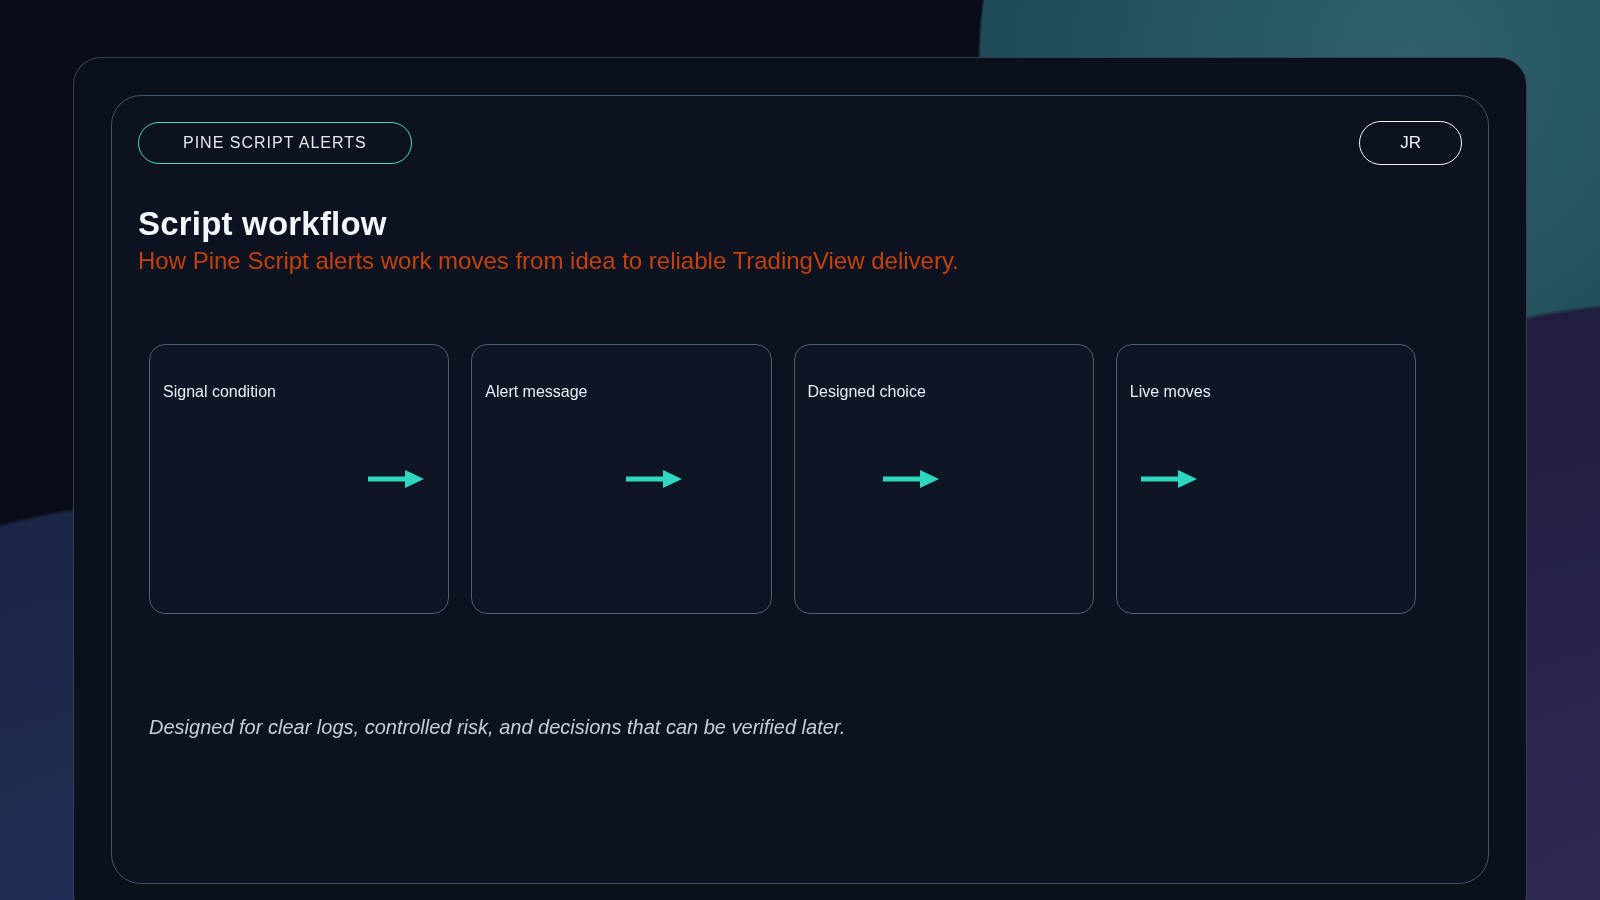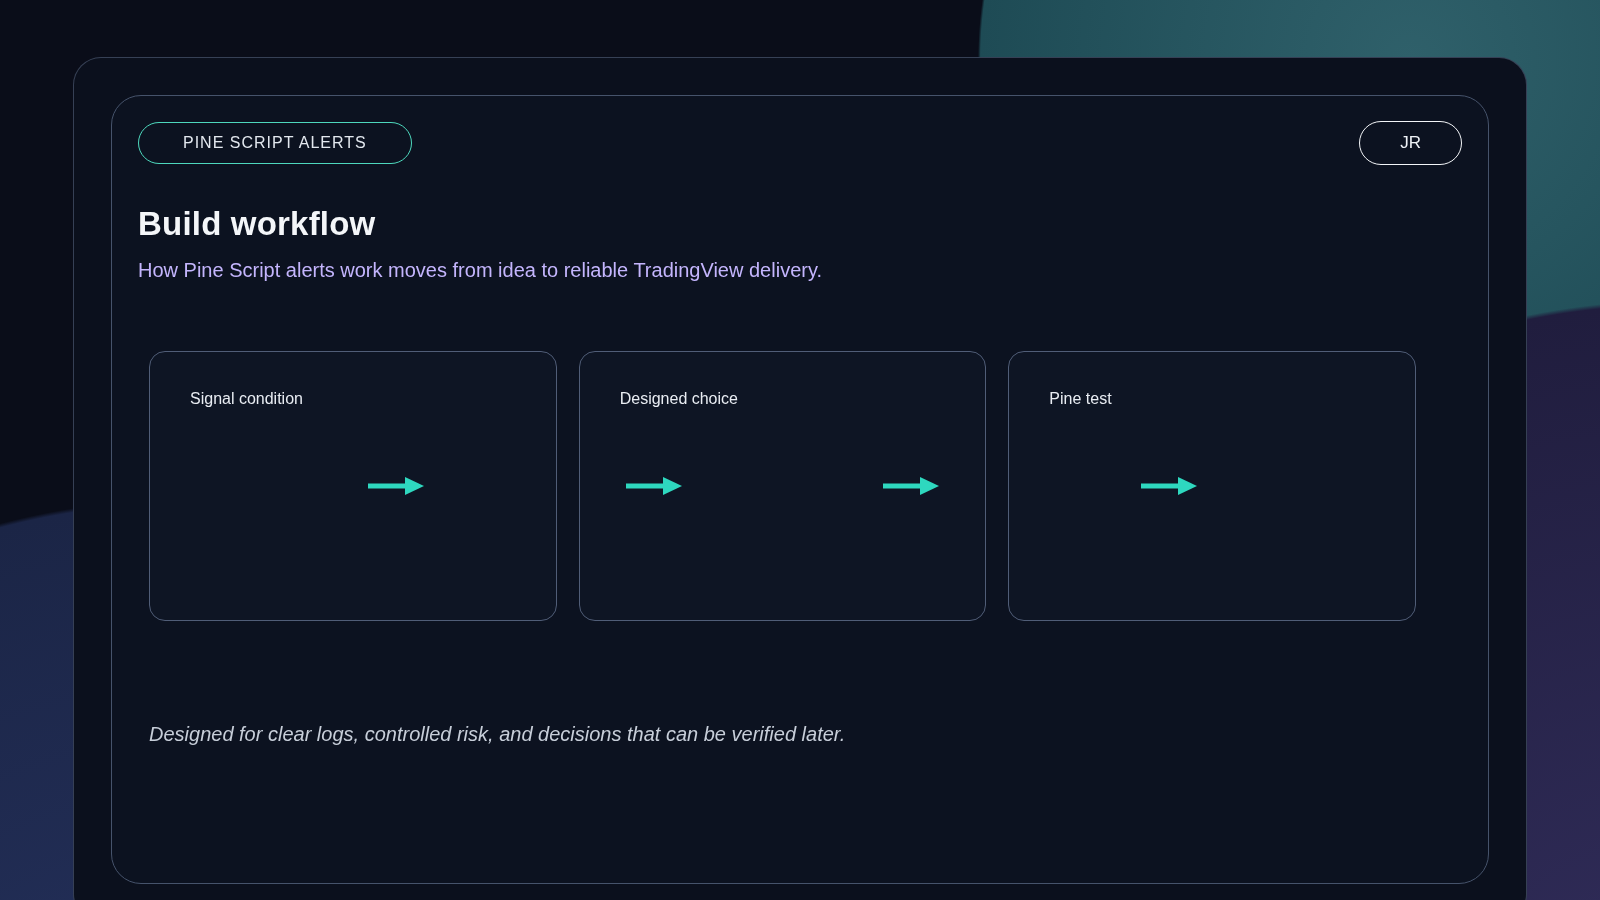--- a/index.html
+++ b/index.html
@@ -67,39 +67,39 @@
 
   .page-title {
     margin-top: 40px;
     font-size: 33px;
     font-weight: bold;
     color: #f4f6f9;
     letter-spacing: 0.2px;
   }
 
   .page-subtitle {
-    margin-top: 16px;
-    font-size: 20px;
-    color: #c4b5fd;
+    margin-top: 4px;
+    font-size: 24px;
+    color: #c2410c;
   }
 
   .cards-row {
     position: relative;
     display: flex;
     gap: 22px;
     height: 270px;
     margin: 69px 46px 0 11px;
   }
 
   .step-card {
     flex: 1;
     border: 1px solid #505d77;
     border-radius: 16px;
     background: #0e1524;
-    padding: 38px 40px;
+    padding: 38px 13px;
   }
 
   .step-label {
     font-size: 16px;
     color: #e9edf3;
   }
 
   .arrow {
     position: absolute;
     top: 125px;
@@ -125,38 +125,41 @@
 <body>
 
 <div class="outer-panel">
   <div class="inner-panel">
 
     <div class="header-row">
       <span class="badge">PINE SCRIPT ALERTS</span>
       <button class="avatar-pill">JR</button>
     </div>
 
-    <h1 class="page-title">Build workflow</h1>
+    <h1 class="page-title">Script workflow</h1>
 
     <p class="page-subtitle">How Pine Script alerts work moves from idea to reliable TradingView delivery.</p>
 
     <div class="cards-row">
 
       <div class="step-card">
         <div class="step-label">Signal condition</div>
       </div>
 
+      <div class="step-card">
+        <div class="step-label">Alert message</div>
+      </div>
 
       <div class="step-card">
         <div class="step-label">Designed choice</div>
       </div>
 
 
       <div class="step-card">
-        <div class="step-label">Pine test</div>
+        <div class="step-label">Live moves</div>
       </div>
 
       <svg class="arrow arrow-1" viewBox="0 0 58 20">
         <line x1="1" y1="10" x2="40" y2="10"></line>
         <polygon points="38,1 57,10 38,19"></polygon>
       </svg>
       <svg class="arrow arrow-2" viewBox="0 0 58 20">
         <line x1="1" y1="10" x2="40" y2="10"></line>
         <polygon points="38,1 57,10 38,19"></polygon>
       </svg>

